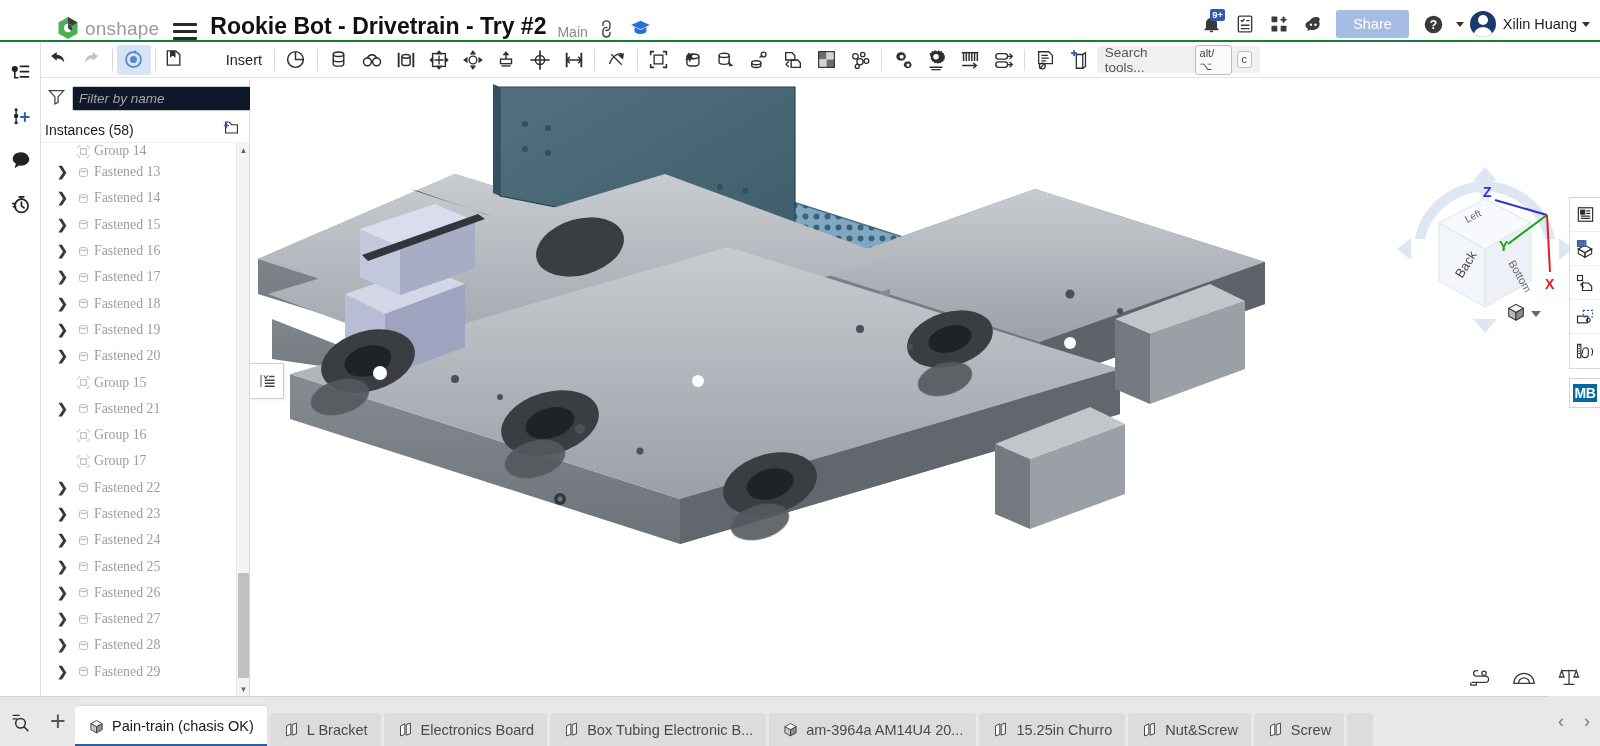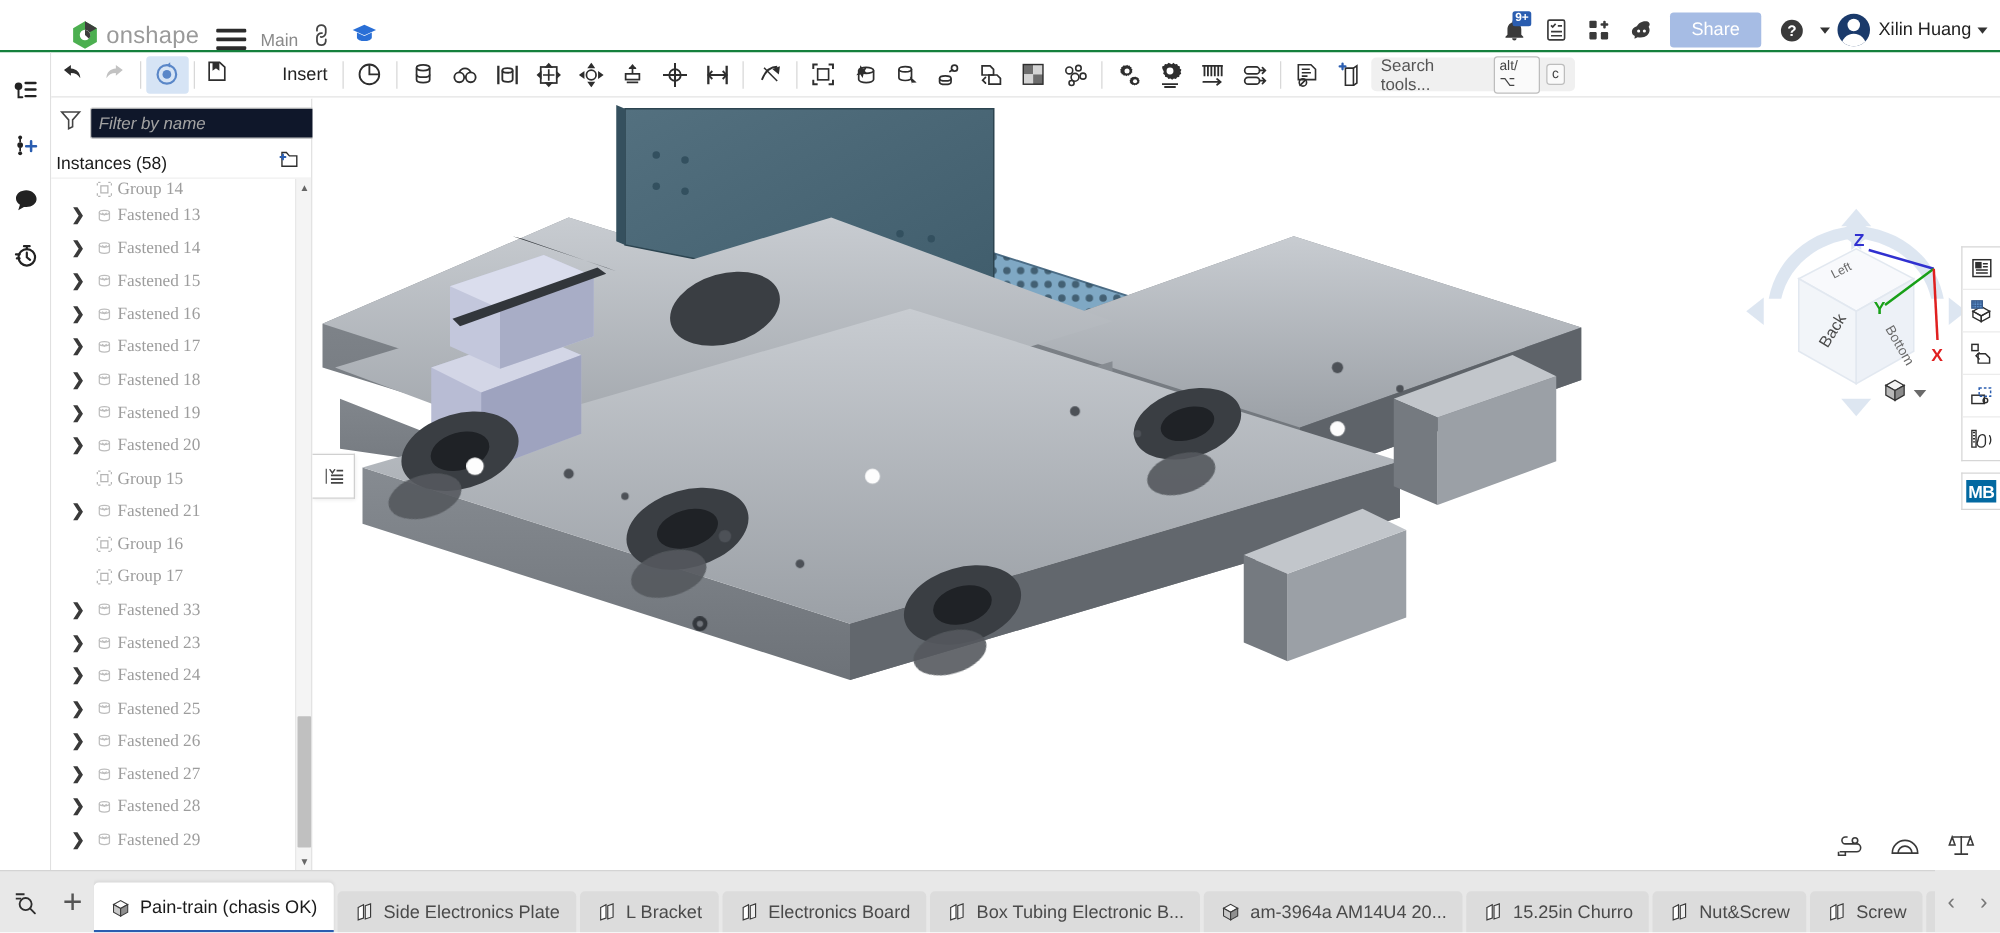--- a/index.html
+++ b/index.html
@@ -241,20 +241,21 @@
         <circle cx="11" cy="12" r="4.2" fill="#fff"></circle>
         <path d="M11 8 a4.2 4.2 0 0 1 3.2 6.9 l-3.2-2.9 Z" fill="#3d3d3d"></path>
       </svg>
     </div>
     <div class="logo-word">onshape</div>
     <div class="hamburger">
       <i></i>
         <i></i>
         <i></i>
     </div>
+    <div id="doc-title">Rookie Bot - Drivetrain - Try #2</div>
     <div id="branch-name">Main</div>
     <div class="link-icon">
       <svg width="17" height="17" viewBox="0 0 24 24" fill="none" stroke="#444" stroke-width="2" stroke-linecap="round">
         <path d="M10 13a5 5 0 0 0 7.5.5l3-3a5 5 0 0 0-7-7l-1.5 1.5"></path>
         <path d="M14 11a5 5 0 0 0-7.5-.5l-3 3a5 5 0 0 0 7 7l1.5-1.5"></path>
       </svg>
     </div>
     <div class="grad-cap">
       <svg width="21" height="17" viewBox="0 0 24 20">
         <path d="M12 2 L23 7 L12 12 L1 7 Z" fill="#2a6fd6"></path>
@@ -720,21 +721,21 @@
           </div>
           <div class="tree-row">
             <span class="tw">❯</span>
             <span class="tree-icon">
               <svg width="15" height="15" viewBox="0 0 24 24" fill="none" stroke="#bdbdbd" stroke-width="1.6">
                 <ellipse cx="12" cy="8" rx="6.5" ry="2.6"></ellipse>
                 <path d="M5.5 8v8c0 1.4 2.9 2.6 6.5 2.6s6.5-1.2 6.5-2.6V8"></path>
                 <path d="M9 8.5l3 2.5 3-2.5"></path>
               </svg>
             </span>
-            <span>Fastened 33</span>
+            <span>Fastened 22</span>
           </div>
           <div class="tree-row">
             <span class="tw">❯</span>
             <span class="tree-icon">
               <svg width="15" height="15" viewBox="0 0 24 24" fill="none" stroke="#bdbdbd" stroke-width="1.6">
                 <ellipse cx="12" cy="8" rx="6.5" ry="2.6"></ellipse>
                 <path d="M5.5 8v8c0 1.4 2.9 2.6 6.5 2.6s6.5-1.2 6.5-2.6V8"></path>
                 <path d="M9 8.5l3 2.5 3-2.5"></path>
               </svg>
             </span>
@@ -1074,29 +1075,20 @@
     <div id="tabs-scroller">
         <div class="tab active">
           <span style="display: flex;">
             <svg width="17" height="17" viewBox="0 0 24 24">
               <polygon points="4,8 12,3.5 20,8 12,12.5" fill="#fafafa" stroke="#3a3a3a" stroke-width="1.2"></polygon>
               <polygon points="4,8 12,12.5 12,21 4,16.5" fill="#c9c9c9" stroke="#3a3a3a" stroke-width="1.2"></polygon>
               <polygon points="20,8 12,12.5 12,21 20,16.5" fill="#8f8f8f" stroke="#3a3a3a" stroke-width="1.2"></polygon>
             </svg>
           </span>
           <span>Pain-train (chasis OK)</span>
-        </div>
-        <div class="tab">
-          <span style="display: flex;">
-            <svg width="17" height="17" viewBox="0 0 24 24" fill="none" stroke="#3a3a3a" stroke-width="1.3">
-              <polygon points="5,7 11,4 11,19 5,21" fill="#fff"></polygon>
-              <polygon points="13,5 19,3 19,18 13,20" fill="#efefef"></polygon>
-            </svg>
-          </span>
-          <span>Side Electronics Plate</span>
         </div>
         <div class="tab">
           <span style="display: flex;">
             <svg width="17" height="17" viewBox="0 0 24 24" fill="none" stroke="#3a3a3a" stroke-width="1.3">
               <polygon points="5,7 11,4 11,19 5,21" fill="#fff"></polygon>
               <polygon points="13,5 19,3 19,18 13,20" fill="#efefef"></polygon>
             </svg>
           </span>
           <span>L Bracket</span>
         </div>

